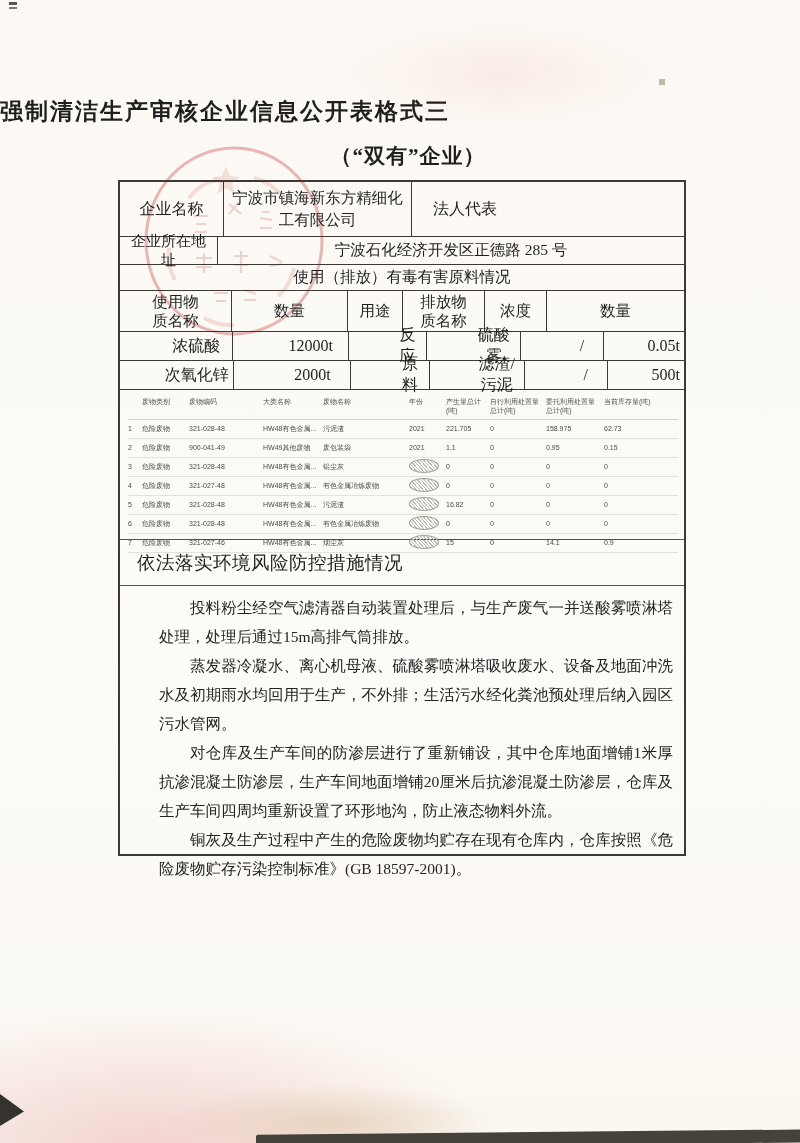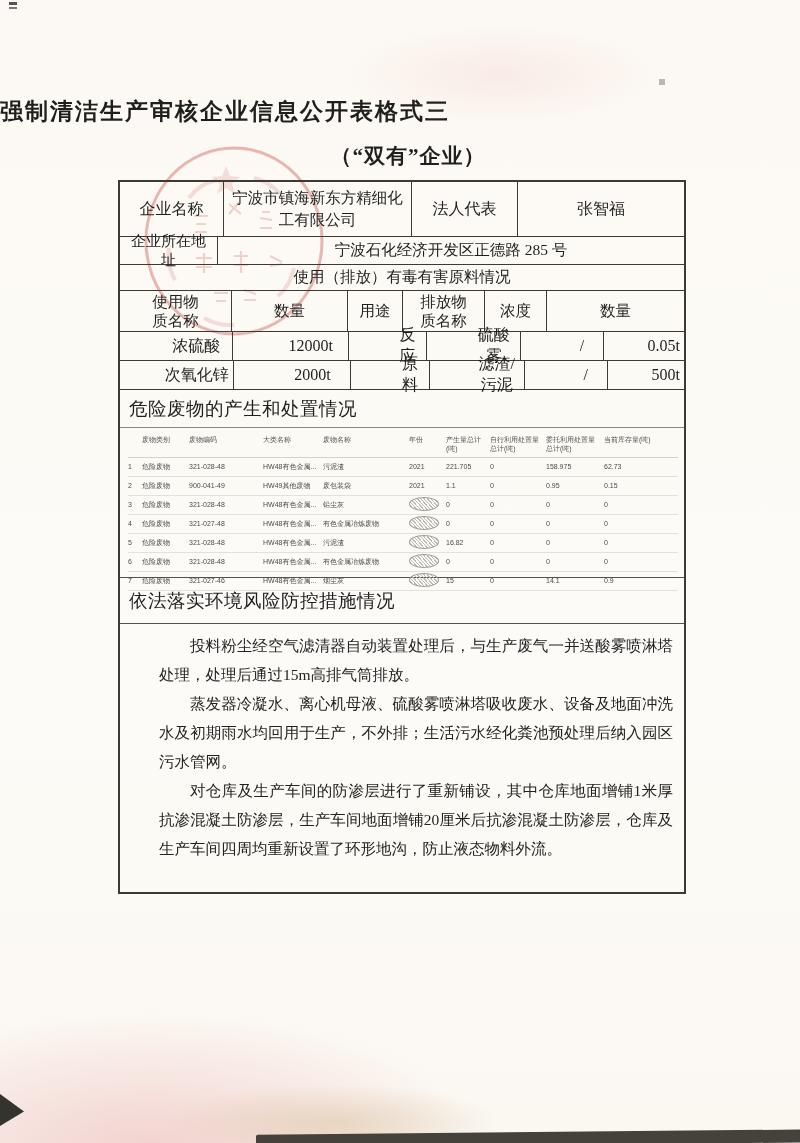--- a/index.html
+++ b/index.html
@@ -32,21 +32,21 @@
   .row-c .c1{flex:1;font-size:15.5px;border-right:none;}
   .mat-h{height:40px;}
   .mat-r{height:28px;}
   .mcol1{width:112px;} .mcol2{width:116px;} .mcol3{width:55px;}
   .mcol4{width:82px;} .mcol5{width:62px;} .mcol6{flex:1;}
   .mat-h .cell{font-size:15.5px;}
   .mat-r .cell{font-size:16px;margin-left:40px;}
 
   .section-row{height:37px;display:flex;align-items:center;padding-left:9px;
                font-size:18.5px;letter-spacing:0.5px;border-bottom:1px solid #8d887f;}
-  .section-row2{height:45px;display:flex;align-items:center;padding-left:9px;
+  .section-row2{height:45px;display:flex;align-items:center;padding-left:17px;
                font-size:18.5px;letter-spacing:0.5px;border-bottom:1px solid #55514b;}
 
   
   .mini-wrap{height:150px;border-bottom:1px solid #55514b;box-sizing:border-box;
              font-family:"Liberation Sans","DejaVu Sans",sans-serif;color:#4c4a47;
              padding:6px 6px 0 8px;}
   .mini-row{display:flex;align-items:center;border-bottom:1px solid #e6e1d7;}
   .mini-row.hdr{border-bottom:1px solid #d8d2c6;min-height:21px;align-items:flex-start;padding-top:2px;}
   .mini-row:not(.hdr){height:18px;}
   .mc{font-size:7px;line-height:1.25;text-align:left;padding-right:3px;box-sizing:border-box;
@@ -107,21 +107,20 @@
 
   <div class="abs page-title">强制清洁生产审核企业信息公开表格式三</div>
   <div class="abs page-subtitle">（“双有”企业）</div>
 
   <div class="abs form-table">
 
     <div class="trow row-a">
       <div class="cell c1">企业名称</div>
       <div class="cell c2">宁波市镇海新东方精细化工有限公司</div>
       <div class="cell c3">法人代表</div>
-      <div class="cell c4">张智福</div>
     </div>
 
     <div class="trow row-b">
       <div class="cell c1">企业所在地址</div>
       <div class="cell c2">宁波石化经济开发区正德路 285 号</div>
     </div>
 
     <div class="trow row-c">
       <div class="cell c1">使用（排放）有毒有害原料情况</div>
     </div>
@@ -148,21 +147,20 @@
 
     <div class="trow mat-r">
       <div class="cell mcol1">次氧化锌</div>
       <div class="cell mcol2">2000t</div>
       <div class="cell mcol3">原料</div>
       <div class="cell mcol4">滤渣/污泥</div>
       <div class="cell mcol5">/</div>
       <div class="cell mcol6">500t</div>
     </div>
 
-    <div class="section-row">危险废物的产生和处置情况</div>
 
     <div class="mini-wrap">
       <div class="mini-row hdr">
         <div class="mc w-no"></div>
         <div class="mc w-cat">废物类别</div>
         <div class="mc w-code">废物编码</div>
         <div class="mc w-class">大类名称</div>
         <div class="mc w-name">废物名称</div>
         <div class="mc w-year">年份</div>
         <div class="mc w-prod">产生量总计(吨)</div>
@@ -262,20 +260,21 @@
         <div class="mc w-stock">0.9</div>
       </div>
     </div>
 
     <div class="section-row2">依法落实环境风险防控措施情况</div>
 
     <div class="measures">
       <p>投料粉尘经空气滤清器自动装置处理后，与生产废气一并送酸雾喷淋塔处理，处理后通过15m高排气筒排放。</p>
       <p>蒸发器冷凝水、离心机母液、硫酸雾喷淋塔吸收废水、设备及地面冲洗水及初期雨水均回用于生产，不外排；生活污水经化粪池预处理后纳入园区污水管网。</p>
       <p>对仓库及生产车间的防渗层进行了重新铺设，其中仓库地面增铺1米厚抗渗混凝土防渗层，生产车间地面增铺20厘米后抗渗混凝土防渗层，仓库及生产车间四周均重新设置了环形地沟，防止液态物料外流。</p>
+      <p>铜灰及生产过程中产生的危险废物均贮存在现有仓库内，仓库按照《危险废物贮存污染控制标准》(GB 18597-2001)。</p>
     </div>
 
   </div>
 
   <div class="abs pink-blob"></div>
   <div class="abs tan-blob"></div>
   <div class="abs left-wedge"></div>
   <div class="abs dark-strip"></div>
 
 </div>

